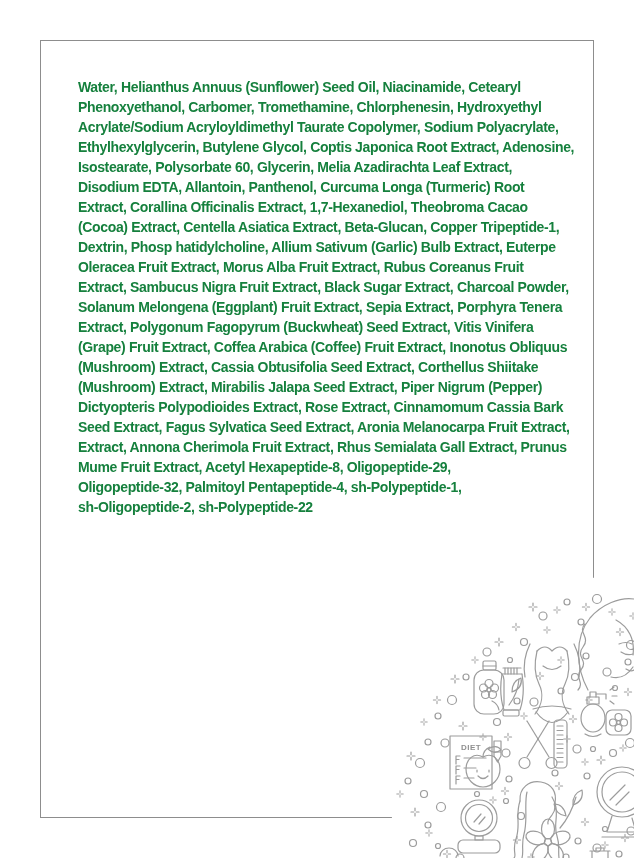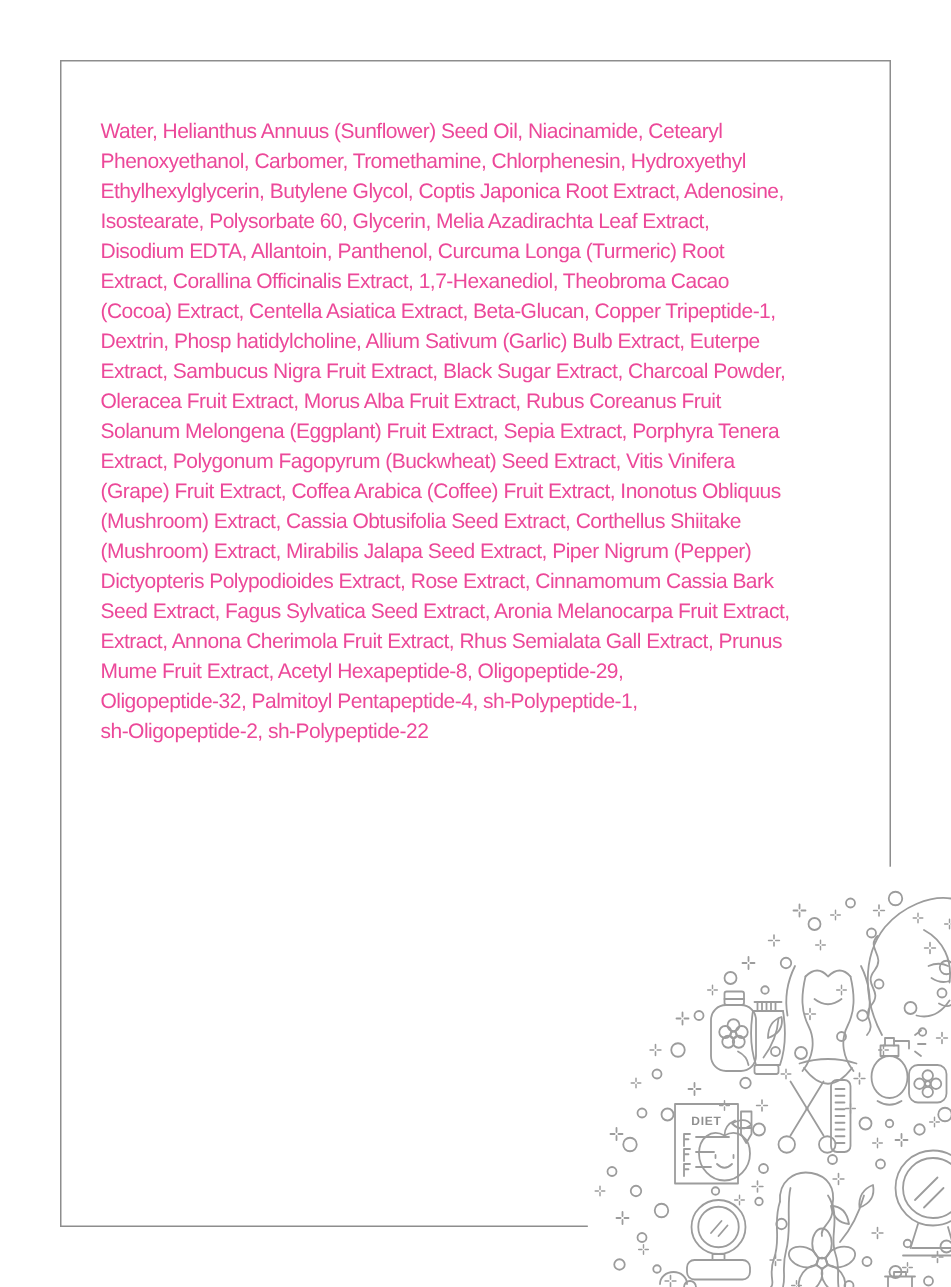--- a/index.html
+++ b/index.html
@@ -11,52 +11,53 @@
   }
   .frame {
     position: absolute;
     left: 40px; top: 40px;
     width: 552px; height: 776px;
     border: 1px solid #8d8d8d;
     background: #ffffff;
   }
   .ingredients {
     position: absolute;
-    left: 67px; top: 77px;
+    left: 78px; top: 77px;
     width: 500px;
-    color: #ec4899;
+    color: #15803d;
     font-size: 14px;
     line-height: 20px;
     letter-spacing: -0.35px;
-    font-weight: 400;
+    font-weight: 700;
   }
   .ingredients .line { white-space: nowrap; height: 20px; }
   svg.illustration {
     position: absolute;
     left: 0; top: 0;
     width: 634px; height: 858px;
     pointer-events: none;
   }
 </style>
 </head>
 <body>
 
 <div class="frame"></div>
 
 <div class="ingredients">
   <div class="line">Water, Helianthus Annuus (Sunflower) Seed Oil, Niacinamide, Cetearyl</div>
   <div class="line">Phenoxyethanol, Carbomer, Tromethamine, Chlorphenesin, Hydroxyethyl</div>
+  <div class="line">Acrylate/Sodium Acryloyldimethyl Taurate Copolymer, Sodium Polyacrylate,</div>
   <div class="line">Ethylhexylglycerin, Butylene Glycol, Coptis Japonica Root Extract, Adenosine,</div>
   <div class="line">Isostearate, Polysorbate 60, Glycerin, Melia Azadirachta Leaf Extract,</div>
   <div class="line">Disodium EDTA, Allantoin, Panthenol, Curcuma Longa (Turmeric) Root</div>
   <div class="line">Extract, Corallina Officinalis Extract, 1,7-Hexanediol, Theobroma Cacao</div>
   <div class="line">(Cocoa) Extract, Centella Asiatica Extract, Beta-Glucan, Copper Tripeptide-1,</div>
   <div class="line">Dextrin, Phosp hatidylcholine, Allium Sativum (Garlic) Bulb Extract, Euterpe</div>
+  <div class="line">Oleracea Fruit Extract, Morus Alba Fruit Extract, Rubus Coreanus Fruit</div>
   <div class="line">Extract, Sambucus Nigra Fruit Extract, Black Sugar Extract, Charcoal Powder,</div>
-  <div class="line">Oleracea Fruit Extract, Morus Alba Fruit Extract, Rubus Coreanus Fruit</div>
   <div class="line">Solanum Melongena (Eggplant) Fruit Extract, Sepia Extract, Porphyra Tenera</div>
   <div class="line">Extract, Polygonum Fagopyrum (Buckwheat) Seed Extract, Vitis Vinifera</div>
   <div class="line">(Grape) Fruit Extract, Coffea Arabica (Coffee) Fruit Extract, Inonotus Obliquus</div>
   <div class="line">(Mushroom) Extract, Cassia Obtusifolia Seed Extract, Corthellus Shiitake</div>
   <div class="line">(Mushroom) Extract, Mirabilis Jalapa Seed Extract, Piper Nigrum (Pepper)</div>
   <div class="line">Dictyopteris Polypodioides Extract, Rose Extract, Cinnamomum Cassia Bark</div>
   <div class="line">Seed Extract, Fagus Sylvatica Seed Extract, Aronia Melanocarpa Fruit Extract,</div>
   <div class="line">Extract, Annona Cherimola Fruit Extract, Rhus Semialata Gall Extract, Prunus</div>
   <div class="line">Mume Fruit Extract, Acetyl Hexapeptide-8, Oligopeptide-29,</div>
   <div class="line">Oligopeptide-32, Palmitoyl Pentapeptide-4, sh-Polypeptide-1,</div>

